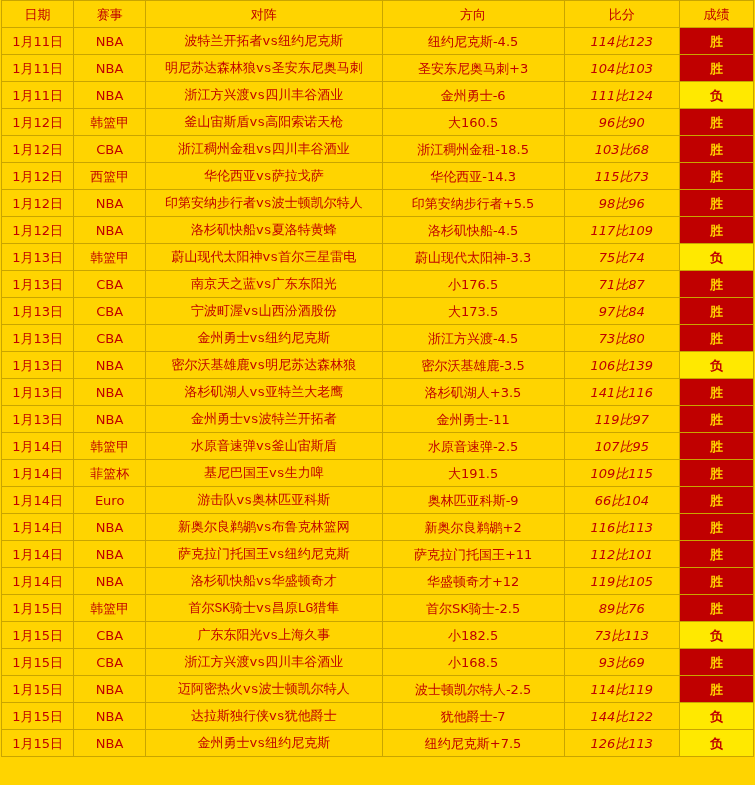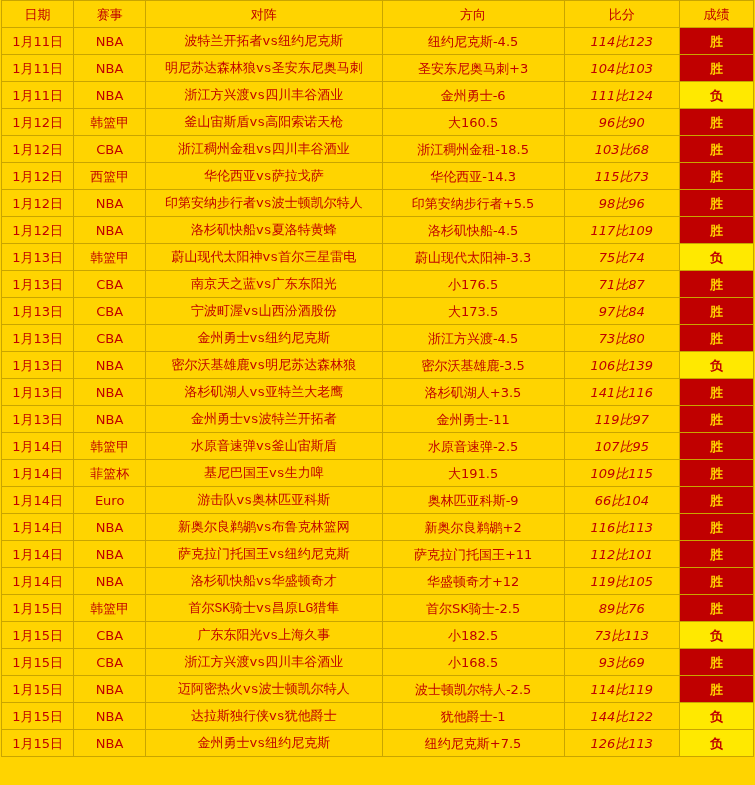--- a/index.html
+++ b/index.html
@@ -305,21 +305,21 @@
           <td class="league">NBA</td>
           <td class="match">迈阿密热火vs波士顿凯尔特人</td>
           <td class="dir">波士顿凯尔特人-2.5</td>
           <td class="score">114比119</td>
           <td class="result win">胜</td>
         </tr>
         <tr>
           <td class="date">1月15日</td>
           <td class="league">NBA</td>
           <td class="match">达拉斯独行侠vs犹他爵士</td>
-          <td class="dir">犹他爵士-1</td>
+          <td class="dir">犹他爵士-7</td>
           <td class="score">144比122</td>
           <td class="result lose">负</td>
         </tr>
         <tr>
           <td class="date">1月15日</td>
           <td class="league">NBA</td>
           <td class="match">金州勇士vs纽约尼克斯</td>
           <td class="dir">纽约尼克斯+7.5</td>
           <td class="score">126比113</td>
           <td class="result lose">负</td>

